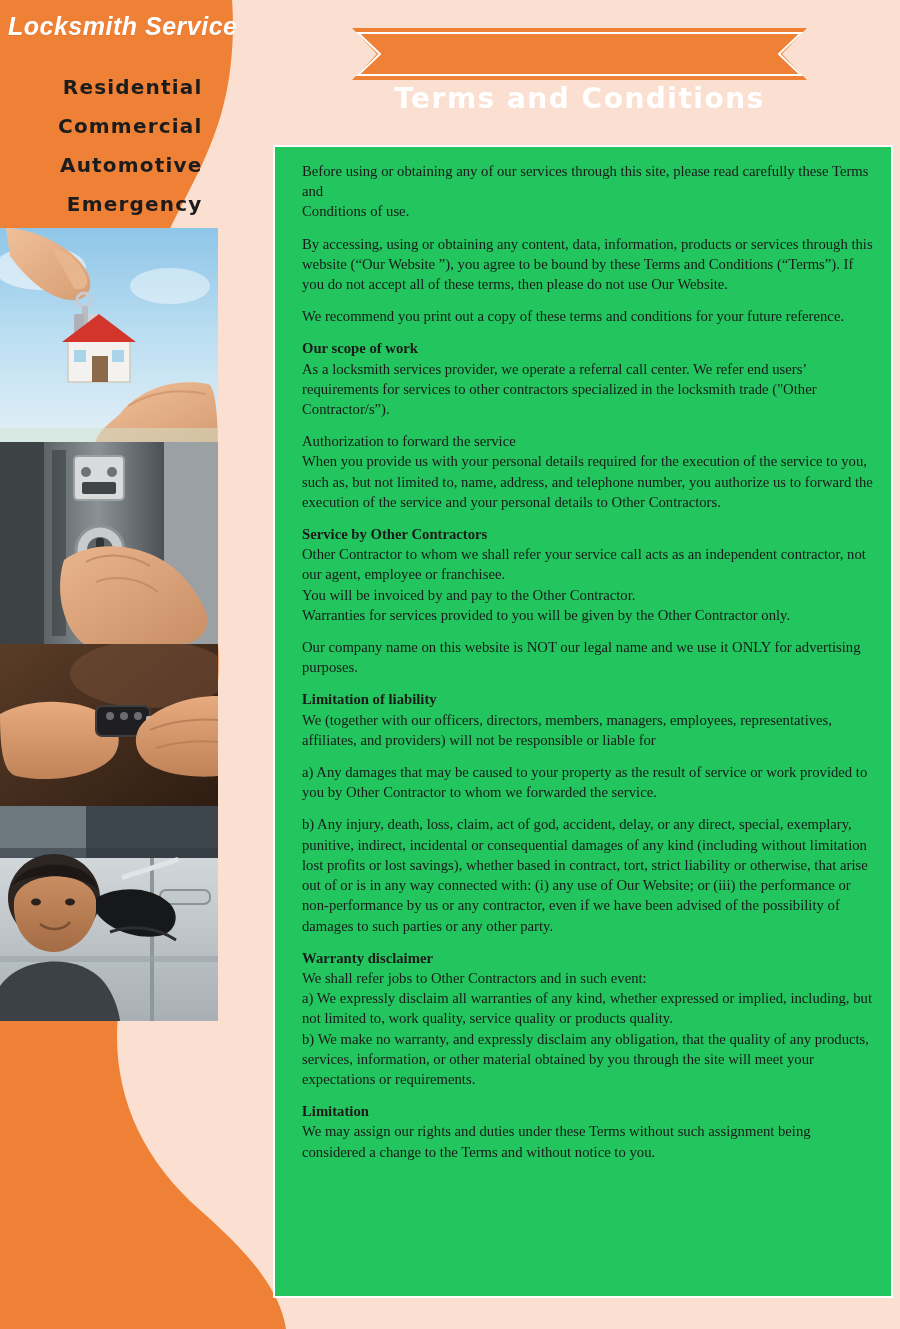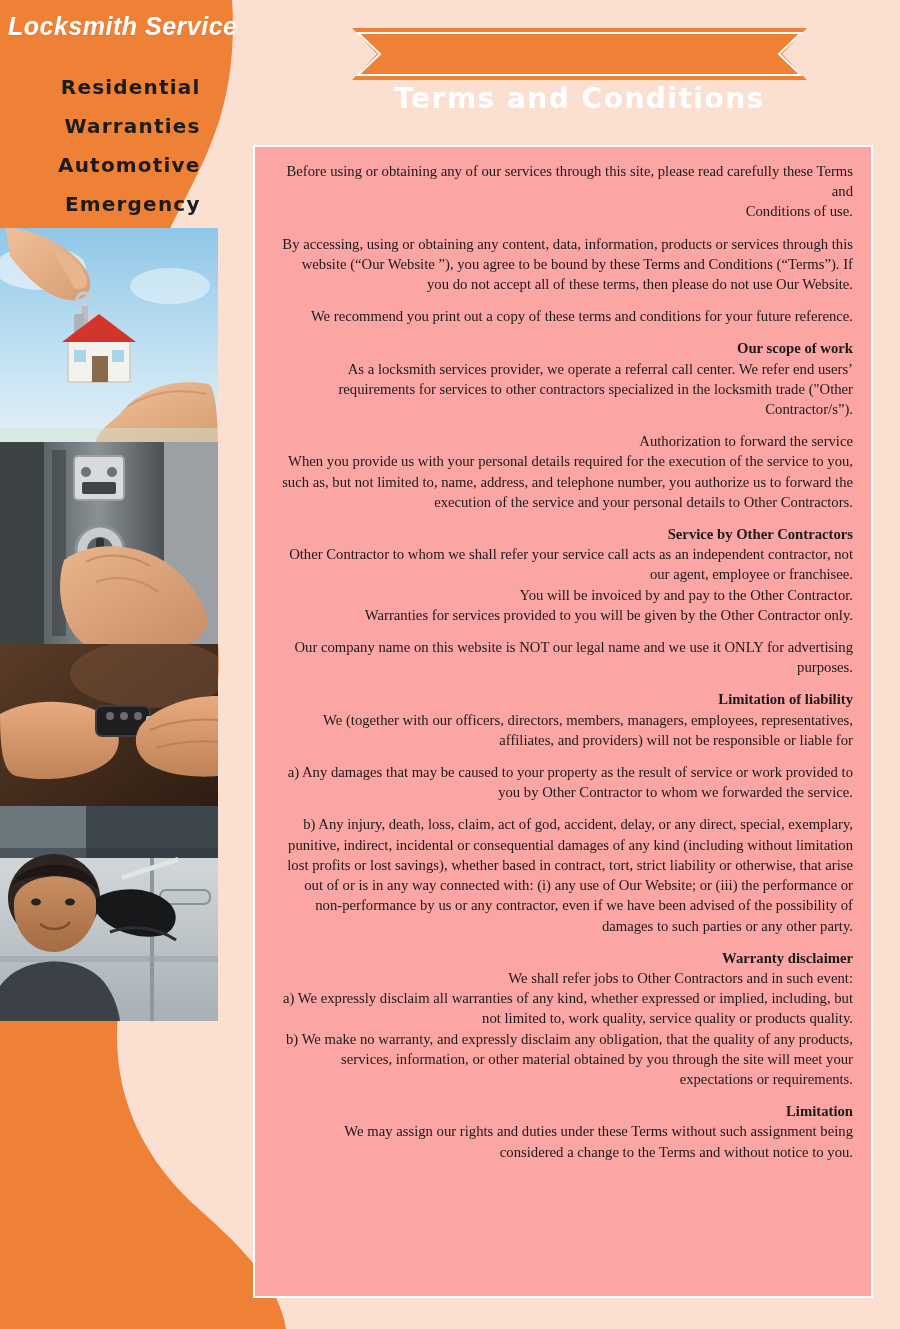--- a/index.html
+++ b/index.html
@@ -92,27 +92,26 @@
     overflow: hidden;
   }
   #photo-keys-house { top: 228px; height: 214px; }
   #photo-door-lock  { top: 442px; height: 202px; }
   #photo-car-key    { top: 644px; height: 162px; }
   #photo-car-tech   { top: 806px; height: 215px; }
 
   
   #content-card {
     position: absolute;
-    left: 253px; top: 145px;
+    left: 273px; top: 145px;
     width: 620px; height: 1153px;
-    background: #fca5a5;
+    background: #22c55e;
     border: 2px solid #ffffff;
     z-index: 10;
     padding: 14px 18px 10px 27px;
-    text-align: right;
   }
   #terms-body {
     font-family: "Liberation Serif", serif;
     font-size: 14.7px;
     line-height: 20.2px;
     color: #1a1a1a;
   }
   .para {
     margin: 0 0 12px 0;
   }
@@ -133,21 +132,21 @@
            C96,1044 120,1140 200,1210 C250,1254 280,1290 286,1329
            L0,1329 Z" fill="#ef8136"></path>
 </svg>
 
 <div id="header-title-wrap">
   <div id="company-name">Locksmith Service</div>
 </div>
 
 <div id="service-list">
   <div class="service-item">Residential</div>
-  <div class="service-item">Warranties</div>
+  <div class="service-item">Commercial</div>
   <div class="service-item">Automotive</div>
   <div class="service-item">Emergency</div>
 </div>
 
 <div id="banner">
   <svg width="455" height="52" viewBox="0 0 455 52" style="position:absolute;left:0;top:0;z-index:1;">
     <polygon points="0,0 455,0 430,26 455,52 0,52 25,26" fill="#ef8136"></polygon>
     <polygon points="6,5 449,5 427,26 449,47 6,47 28,26" fill="none" stroke="#ffffff" stroke-width="2"></polygon>
   </svg>
   <div id="banner-label">Terms and Conditions</div>

